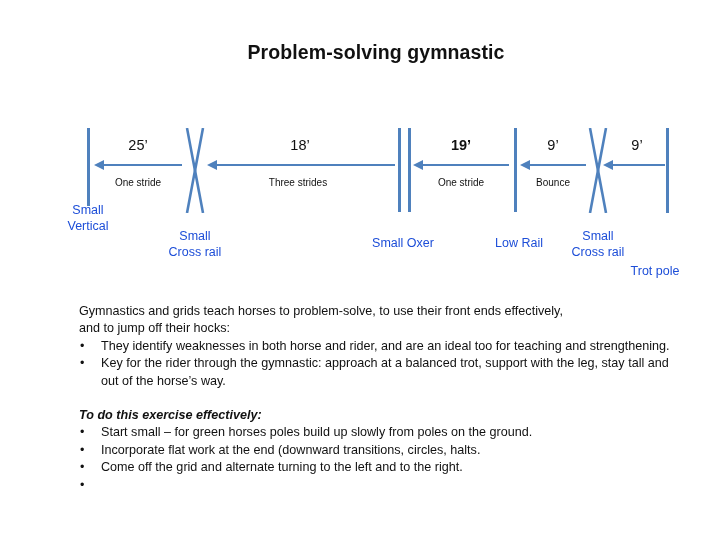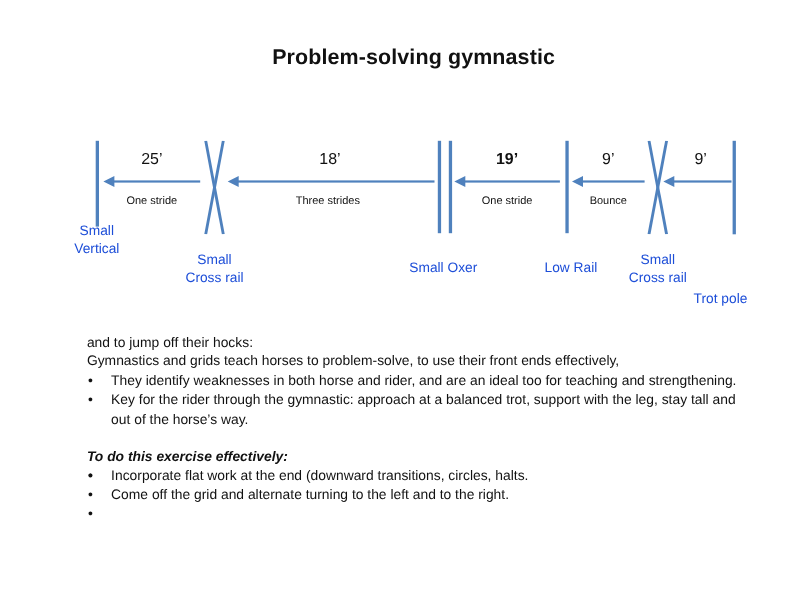--- a/index.html
+++ b/index.html
@@ -218,36 +218,37 @@
 
     <div class="arrow-row" style="left:603px; top:164px; width:62px;">
       <div class="arrow-head"></div>
       <div class="arrow-line"></div>
     </div>
     <div class="dist-label" style="left:587px; top:137px; width:100px;">9’</div>
   </div>
 
   <div id="body-text">
 
+    <p class="para">Gymnastics and grids teach horses to problem-solve, to use their front ends effectively,</p>
     <p class="para">and to jump off their hocks:</p>
-    <p class="para">Gymnastics and grids teach horses to problem-solve, to use their front ends effectively,</p>
 
     <div class="bullet-row">
       <span class="bullet-dot">•</span>
       <span>They identify weaknesses in both horse and rider, and are an ideal too for teaching and strengthening.</span>
     </div>
     <div class="bullet-row">
       <span class="bullet-dot">•</span>
       <span>Key for the rider through the gymnastic: approach at a balanced trot, support with the leg, stay tall and out of the horse’s way.</span>
     </div>
 
     <p class="section-head">To do this exercise effectively:</p>
 
     <div class="bullet-row">
       <span class="bullet-dot">•</span>
+      <span>Start small – for green horses poles build up slowly from poles on the ground.</span>
     </div>
     <div class="bullet-row">
       <span class="bullet-dot">•</span>
       <span>Incorporate flat work at the end (downward transitions, circles, halts.</span>
     </div>
     <div class="bullet-row">
       <span class="bullet-dot">•</span>
       <span>Come off the grid and alternate turning to the left and to the right.</span>
     </div>
     <div class="bullet-row">

